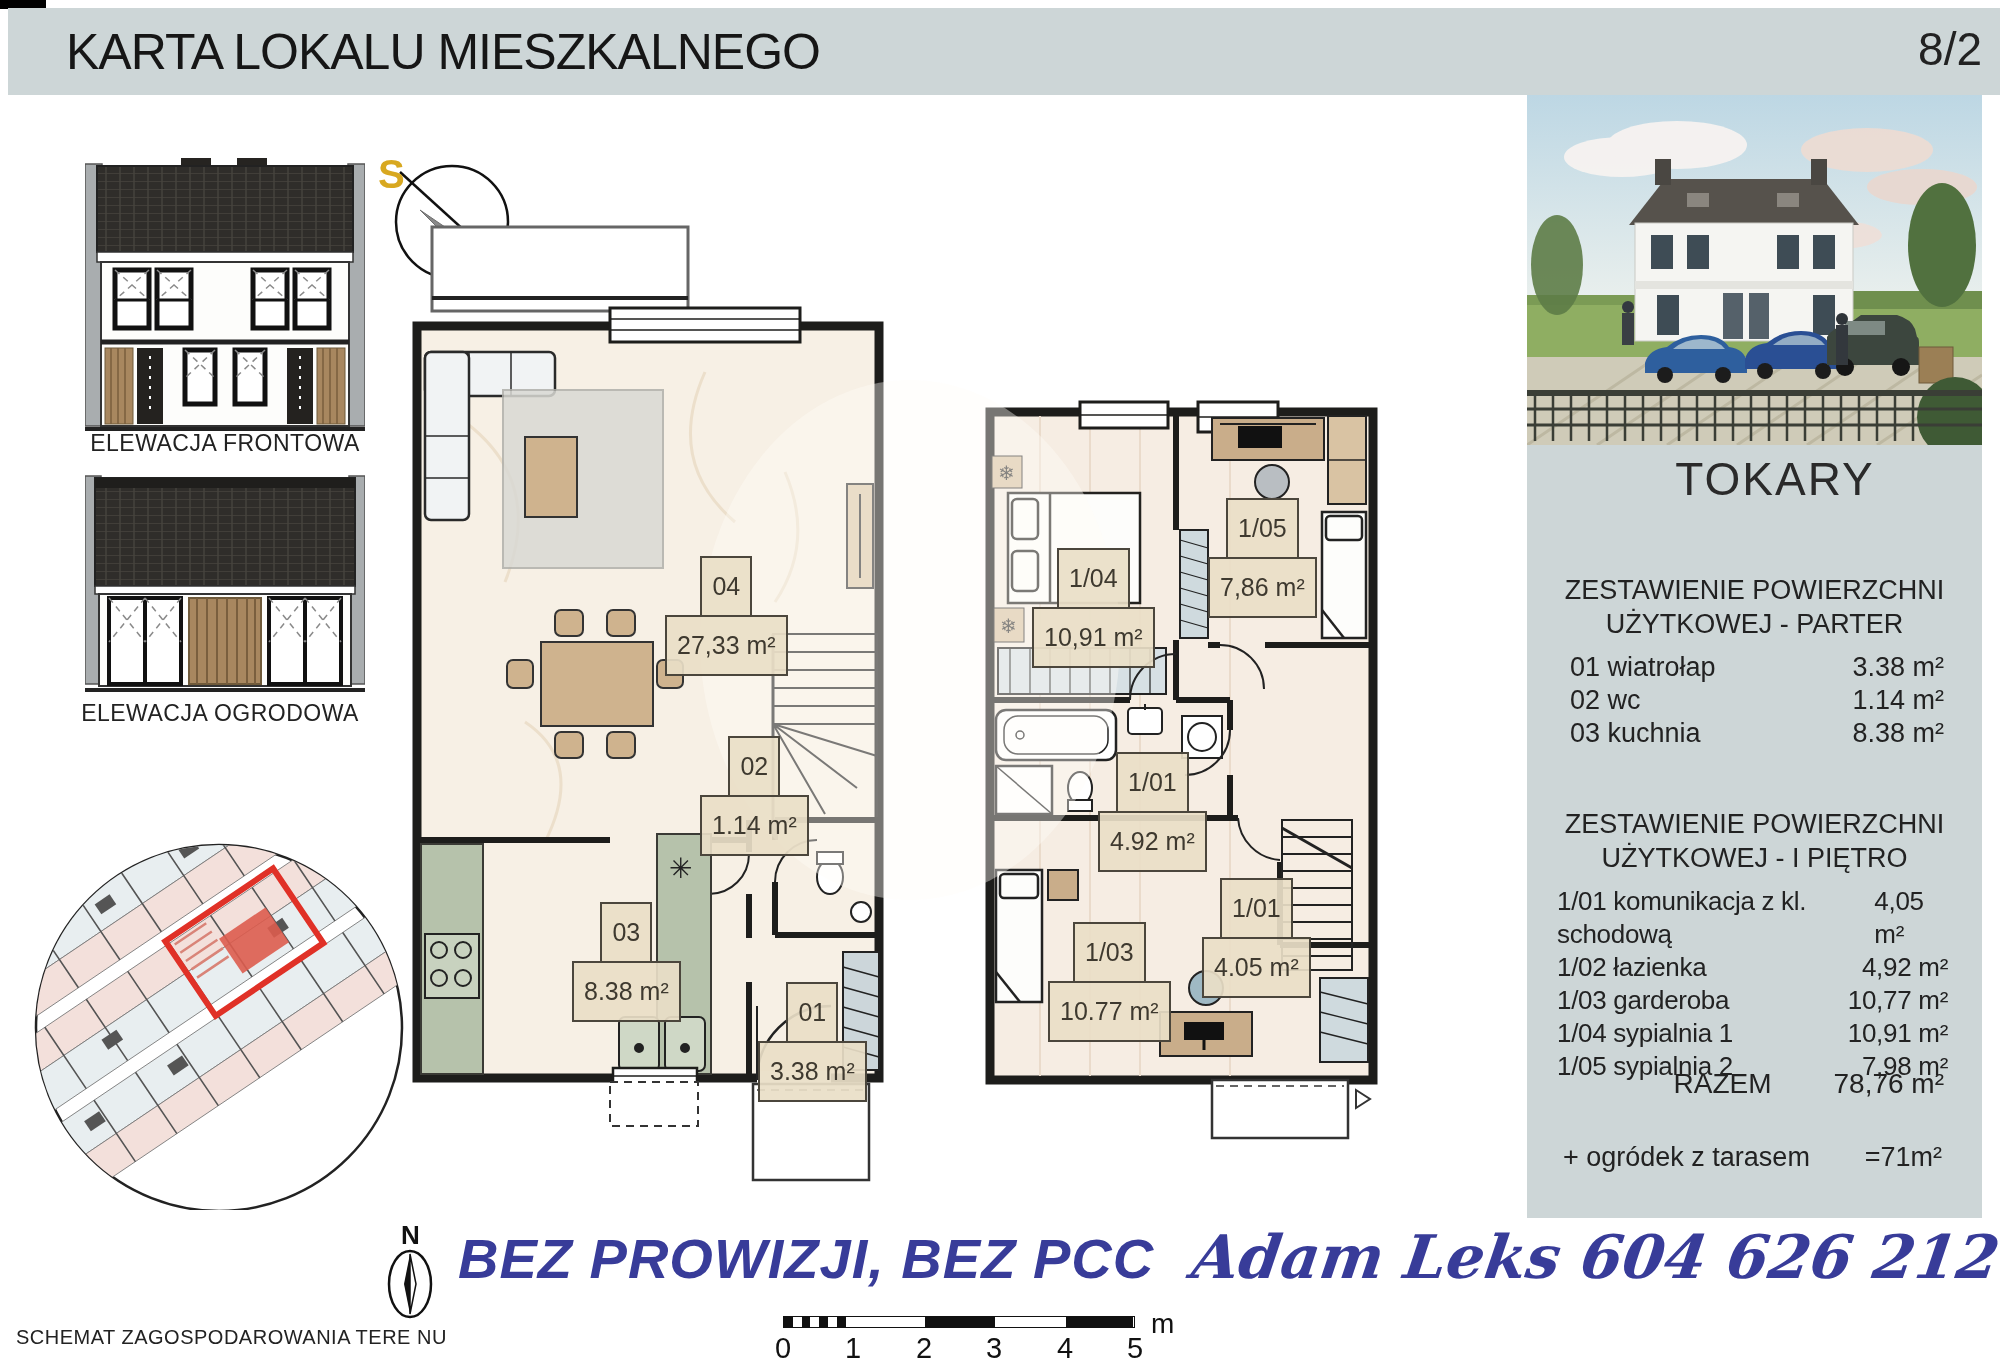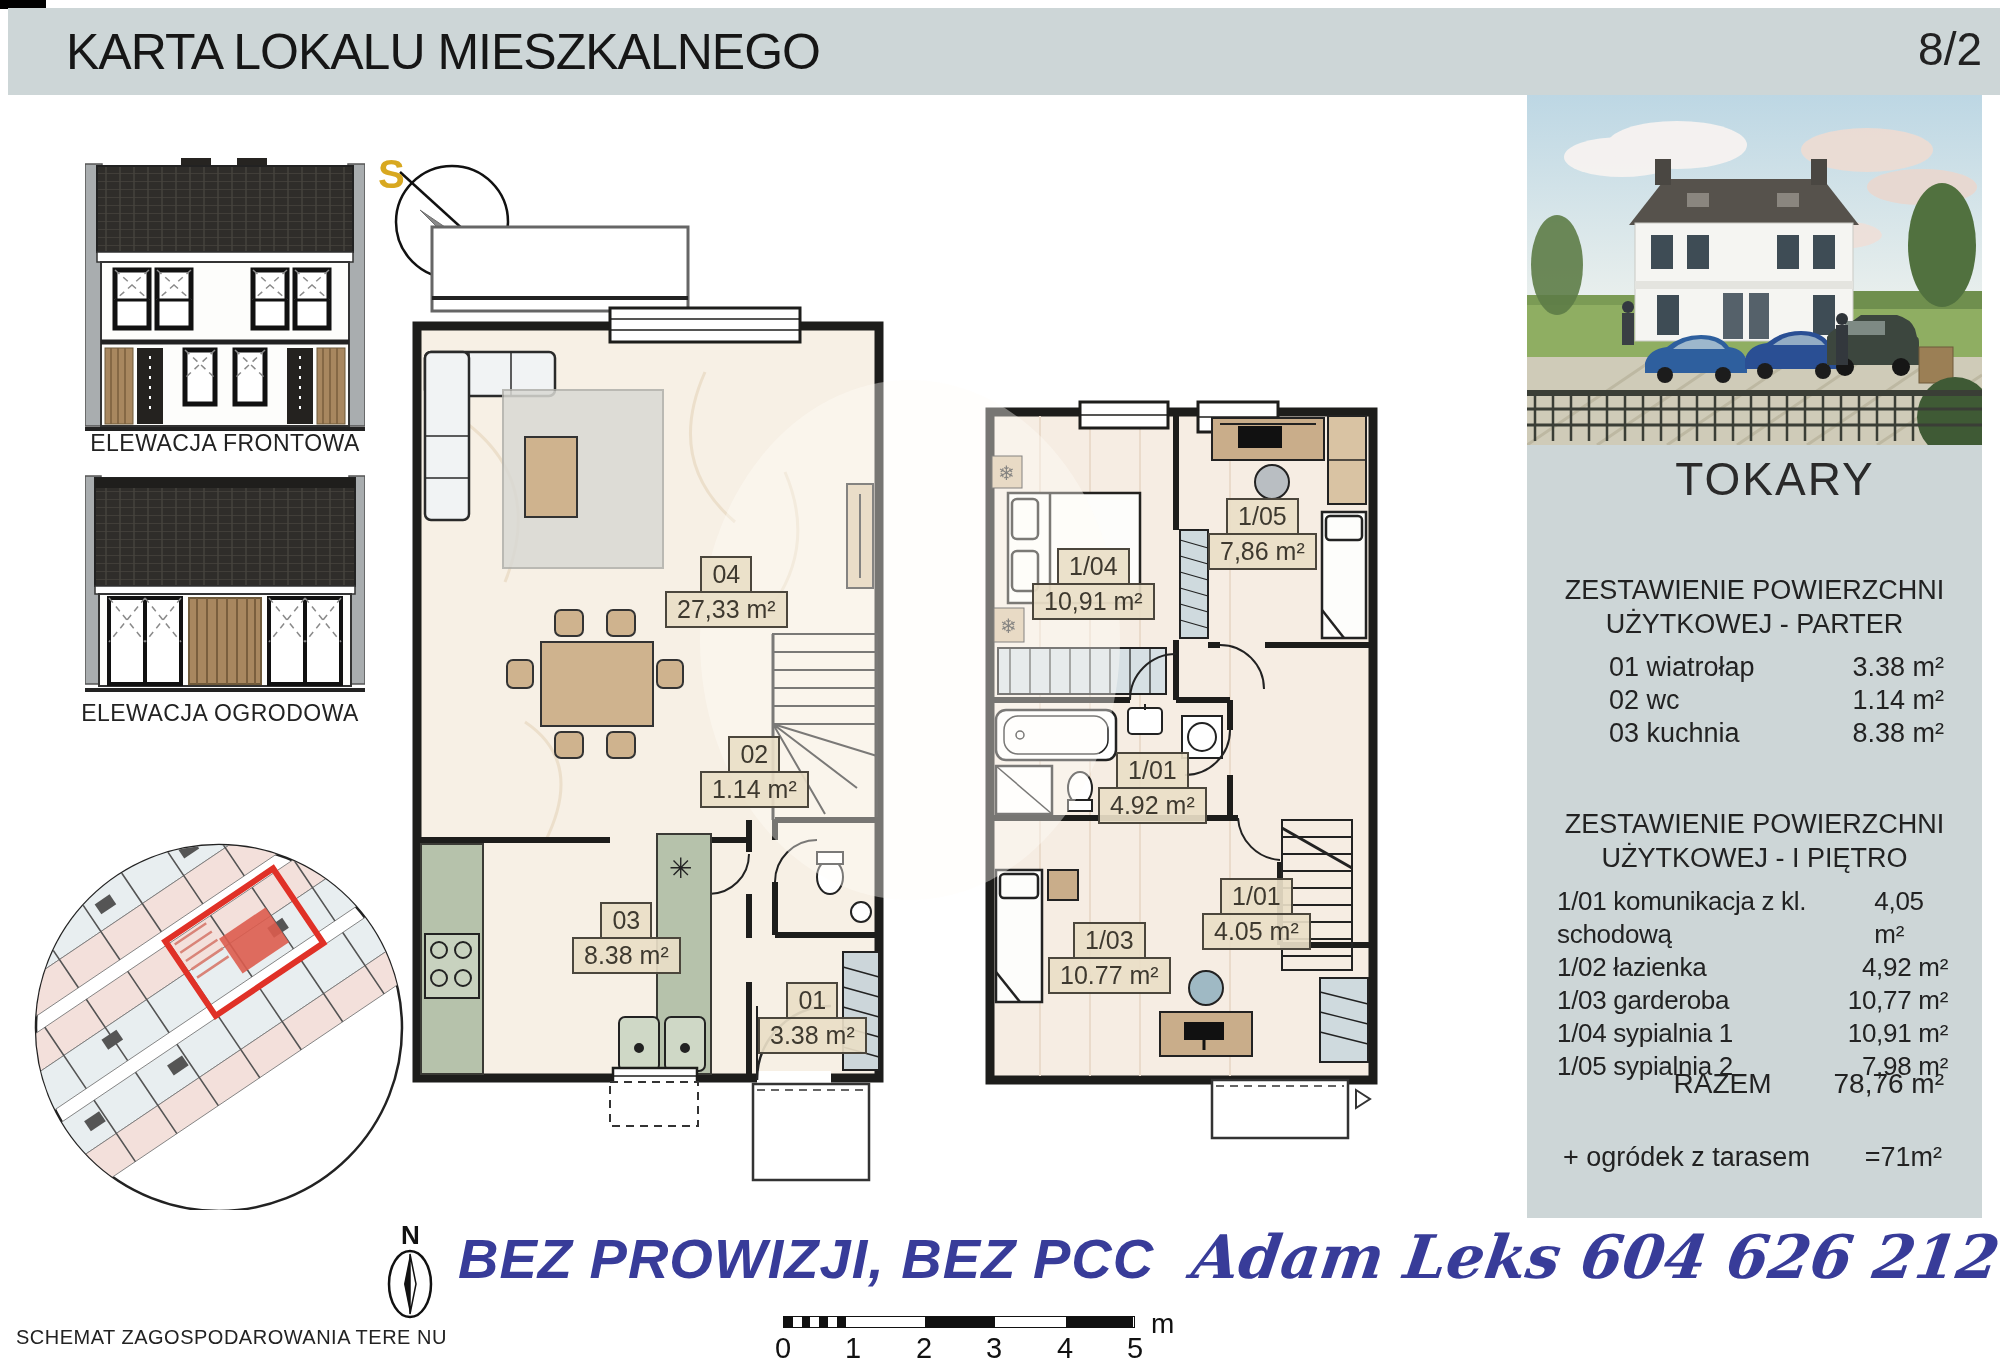--- a/index.html
+++ b/index.html
@@ -10,30 +10,30 @@
   .corner-block{position:absolute;left:0;top:0;width:46px;height:9px;background:#000;}
   .header{position:absolute;left:8px;top:8px;width:2000px;height:87px;background:#cdd6d7;
           display:flex;align-items:center;}
   .header .title{margin-left:58px;font-size:50px;letter-spacing:-1px;color:#161616;}
   .header .pageno{position:absolute;right:26px;top:14px;font-size:46px;color:#222;}
   
   .elev-label{position:absolute;width:280px;text-align:center;font-size:23px;color:#222;letter-spacing:.5px;}
   
   .rlabel{position:absolute;display:flex;flex-direction:column;align-items:center;z-index:5;}
   .rlabel span{display:block;background:rgba(233,222,199,.92);border:2px solid #4b463c;color:#3e392f;
-               font-size:25px;line-height:1.15;padding:2px 10px;white-space:nowrap;text-align:center;}
+               font-size:25px;line-height:1.15;padding:14px 10px;white-space:nowrap;text-align:center;}
   .rlabel span+span{margin-top:-2px;}
   
   .sidebar{position:absolute;left:1527px;top:95px;width:455px;height:1123px;background:#cdd6d7;}
   .project-name{position:absolute;left:0;top:357px;width:496px;text-align:center;font-size:46px;
                 letter-spacing:2px;color:#2a2a2a;}
   .tbl-heading{position:absolute;width:455px;text-align:center;font-size:27px;line-height:34px;color:#222;}
   .tbl-rows{position:absolute;left:0;width:455px;}
   .tbl-row{display:flex;justify-content:space-between;font-size:27px;line-height:33px;color:#222;}
-  .tbl-rows.parter .tbl-row{padding-left:82px;padding-right:38px;gap:41px;}
+  .tbl-rows.parter .tbl-row{padding-left:43px;padding-right:38px;gap:41px;}
   .tbl-rows.pietro .tbl-row{padding-left:30px;padding-right:34px;font-size:26px;letter-spacing:-.3px;}
   .total-row{position:absolute;left:0;top:973px;width:455px;display:flex;justify-content:flex-end;
              font-size:28px;color:#222;}
   .total-row .tlabel{margin-right:62px;}
   .total-row .tvalue{margin-right:38px;}
   .garden-row{position:absolute;left:0;top:1047px;width:455px;display:flex;justify-content:space-between;
               font-size:27px;color:#222;padding-left:36px;padding-right:40px;box-sizing:border-box;}
   
   .marketing{position:absolute;left:458px;top:1222px;white-space:nowrap;color:#383c99;}
   .marketing .slogan{font-style:italic;font-weight:700;font-size:56px;letter-spacing:1px;

